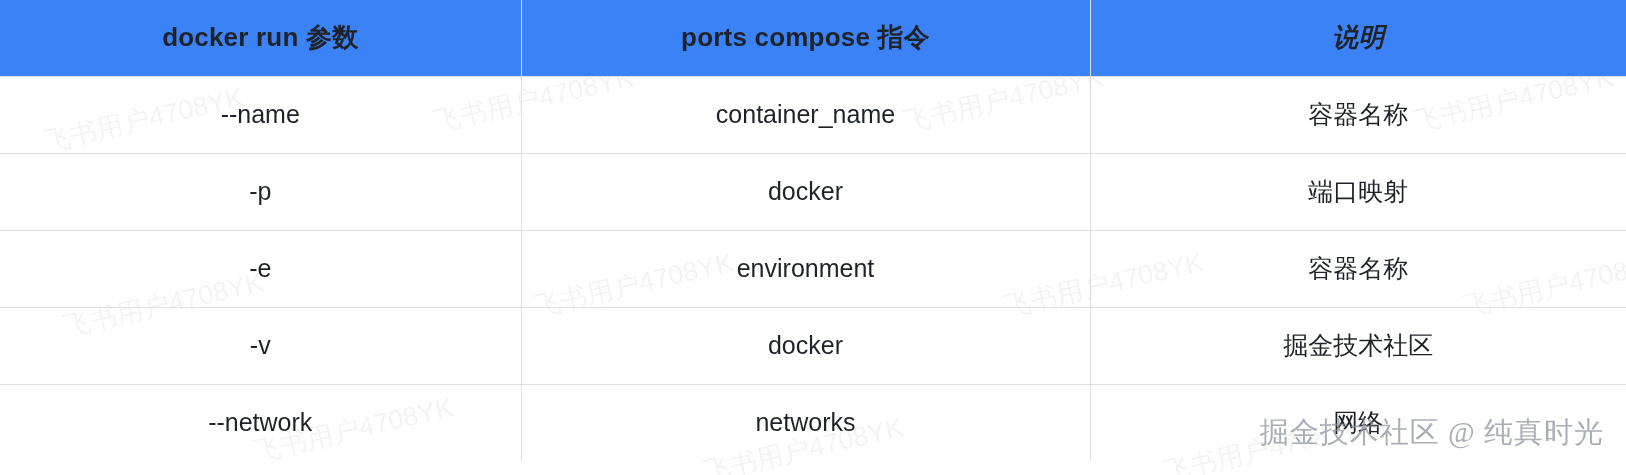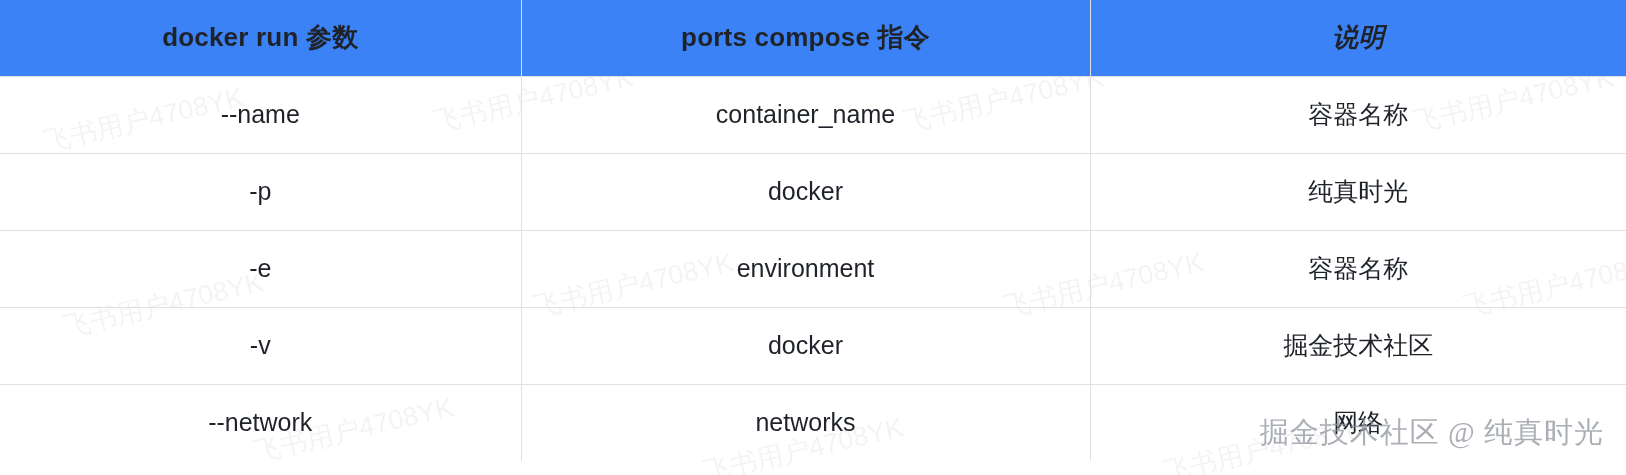--- a/index.html
+++ b/index.html
@@ -134,21 +134,21 @@
     </thead>
     <tbody>
       <tr>
         <td>--name</td>
         <td>container_name</td>
         <td>容器名称</td>
       </tr>
       <tr>
         <td>-p</td>
         <td>docker</td>
-        <td>纯真时光</td>
+        <td>端口映射</td>
       </tr>
       <tr>
         <td>-e</td>
         <td>environment</td>
         <td>容器名称</td>
       </tr>
       <tr>
         <td>-v</td>
         <td>docker</td>
         <td>掘金技术社区</td>

